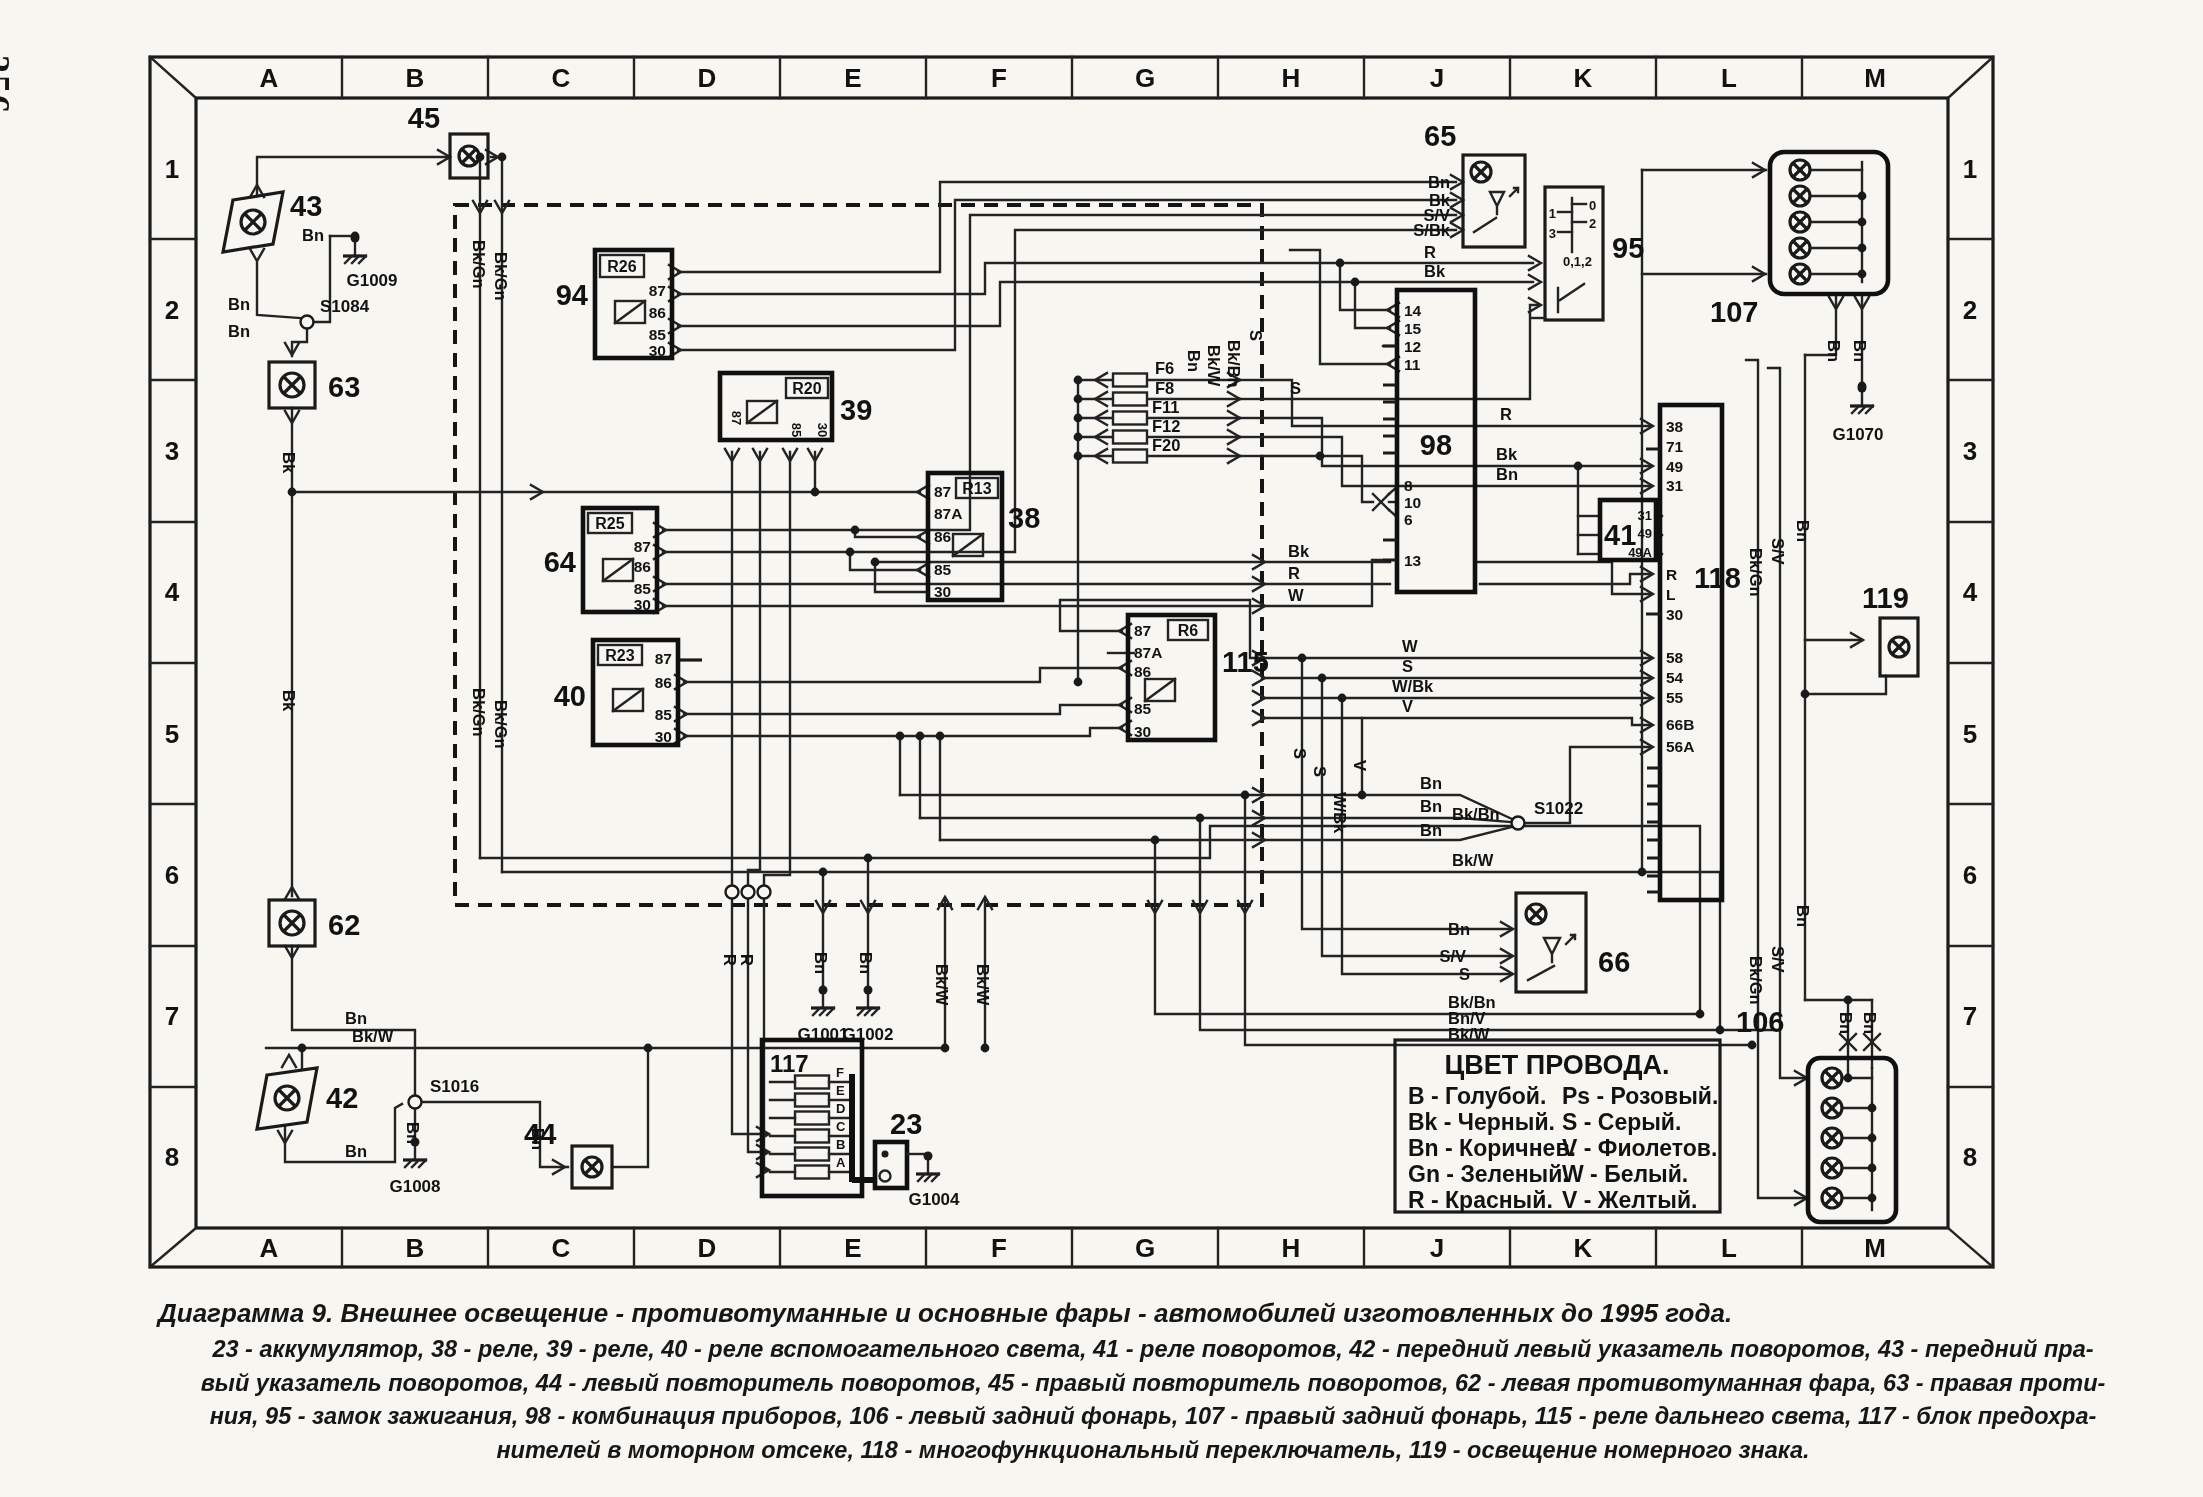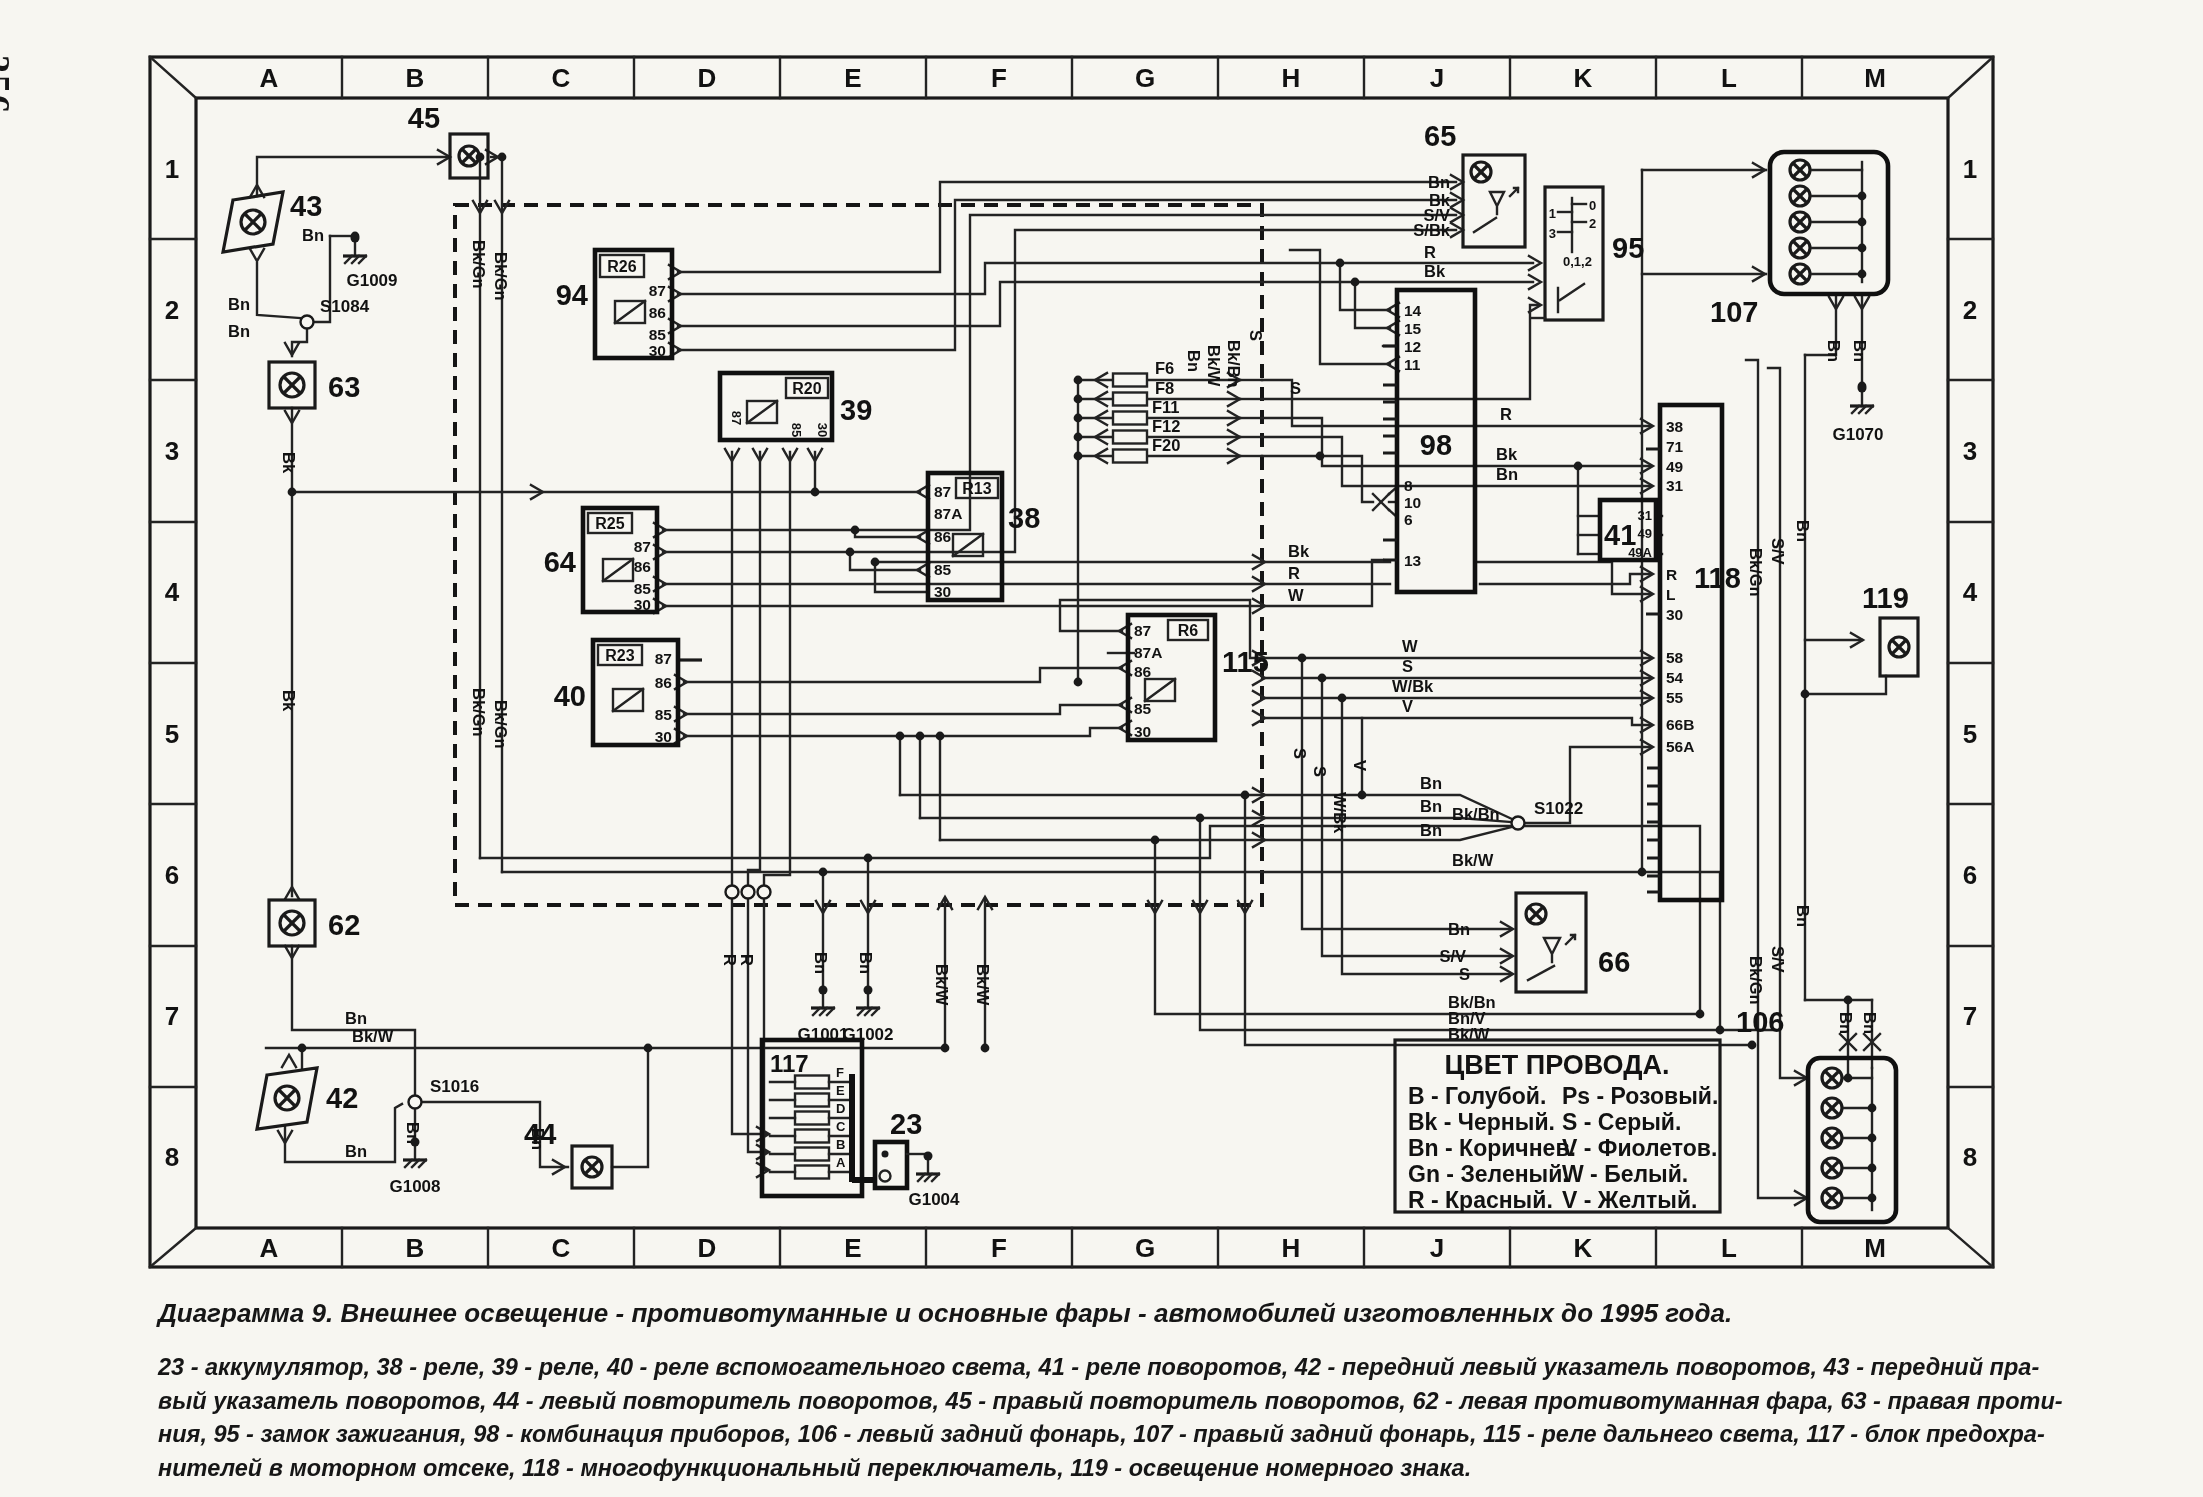--- a/index.html
+++ b/index.html
@@ -18,22 +18,22 @@
   .wl{font:600 16.5px "Liberation Sans",sans-serif;}
   .tag{font:600 16px "Liberation Sans",sans-serif;}
   .sm{font:600 13px "Liberation Sans",sans-serif;}
   .gt{font:600 17px "Liberation Sans",sans-serif;}
   .grid{font:bold 26px "Liberation Sans",sans-serif;}
   .lg-t{font:bold 27px "Liberation Sans",sans-serif;}
   .lg{font:600 23px "Liberation Sans",sans-serif;}
   .pageno{position:absolute;left:18px;top:55px;font:600 36px "Liberation Serif",serif;
           transform:rotate(90deg);transform-origin:left top;letter-spacing:2px;}
   .caption{position:absolute;left:158px;top:1298px;width:1990px;font-style:italic;}
-  .cap-title{font:bold italic 26px "Liberation Sans",sans-serif;margin-bottom:22px;}
-  .cap-line{font:italic 600 23.5px "Liberation Sans",sans-serif;line-height:33.5px;}
+  .cap-title{font:bold italic 26px "Liberation Sans",sans-serif;margin-bottom:4px;}
+  .cap-line{font:italic 600 23.5px "Liberation Sans",sans-serif;line-height:33.5px;text-align:center;}
 </style>
 </head>
 <body>
 
 <div class="page">
 
 <div class="pageno">256</div>
 
 <svg width="2203" height="1497" viewBox="0 0 2203 1497">
 <defs>

